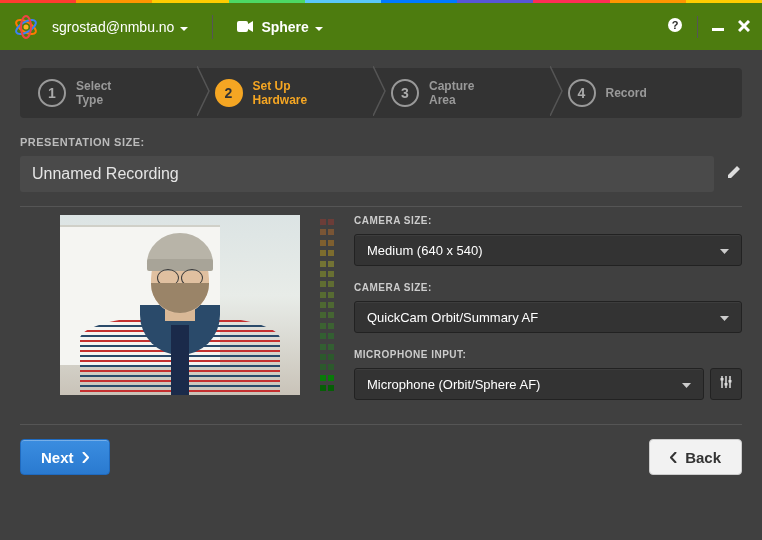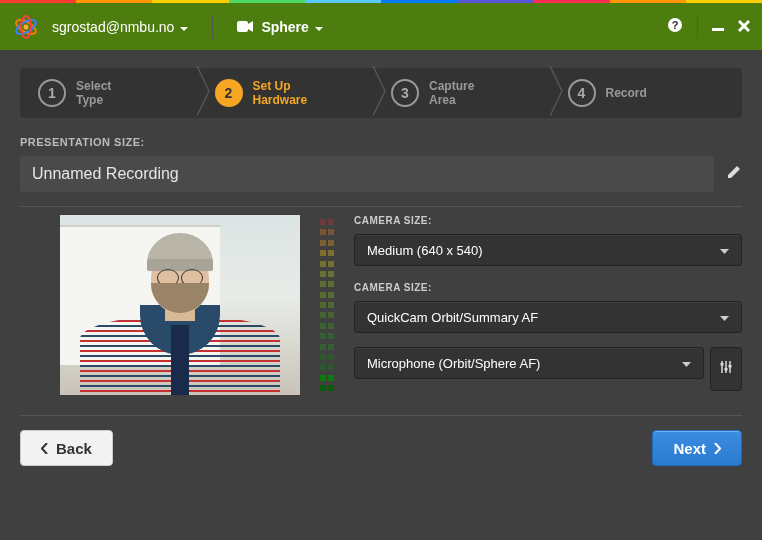--- a/index.html
+++ b/index.html
@@ -56,21 +56,21 @@
 
 .meter-col { display: flex; flex-direction: column; gap: 2px; flex-shrink: 0; padding-top: 4px; justify-content: space-between; height: 176px; }
 .meter-seg { display: flex; gap: 2px; }
 .meter-seg span { width: 6px; height: 6px; }
 
 .settings-col { flex: 1; display: flex; flex-direction: column; gap: 4px; }
 .set-label { color: #ccc; font-size: 10px; font-weight: bold; letter-spacing: 0.5px; margin-bottom: 4px; margin-top: 2px; }
 .settings-col .set-label:first-child { margin-top: 0; }
 .dropdown { height: 32px; background: #333; border: 1px solid #222; border-radius: 3px; display: flex; align-items: center; justify-content: space-between; padding: 0 12px; color: #fff; font-size: 13px; cursor: pointer; margin-bottom: 10px; box-shadow: inset 0 1px 0 rgba(255,255,255,0.05); }
 .dropdown-row { display: flex; gap: 6px; align-items: stretch; margin-bottom: 10px; }
-.dropdown-row .dropdown { flex: 1; margin-bottom: 12px; }
+.dropdown-row .dropdown { flex: 1; margin-bottom: 0; }
 .mic-settings-btn { width: 32px; background: #333; border: 1px solid #222; border-radius: 3px; display: flex; align-items: center; justify-content: center; cursor: pointer; }
 
 .footer { display: flex; justify-content: space-between; padding: 14px 0 0 0; }
 .btn { height: 36px; padding: 0 20px; border-radius: 4px; display: flex; align-items: center; font-size: 15px; font-weight: bold; cursor: pointer; gap: 8px; }
 .btn-back { background: #f2f2f2; color: #333; border: 1px solid #ccc; }
 .btn-next { background: linear-gradient(180deg, #3b8de0, #2a7ad0); color: #fff; border: 1px solid #1f6abf; box-shadow: inset 0 1px 0 rgba(255,255,255,0.3); }
 </style>
 </head>
 <body>
 
@@ -266,20 +266,21 @@
       </div>
 
       <div class="set-label">CAMERA SIZE:</div>
       <div class="dropdown">
         <span>QuickCam Orbit/Summary AF</span>
         <span><svg width="9" height="6">
               <path d="M0 0 L4.5 5 L9 0" fill="#ccc"></path>
             </svg></span>
       </div>
 
+      <div class="set-label">MICROPHONE INPUT:</div>
       <div class="dropdown-row">
         <div class="dropdown">
           <span>Microphone (Orbit/Sphere AF)</span>
           <span><svg width="9" height="6">
                 <path d="M0 0 L4.5 5 L9 0" fill="#ccc"></path>
               </svg></span>
         </div>
         <div class="mic-settings-btn">
           <span><svg width="14" height="14">
                 <g stroke="#ddd" stroke-width="1.5">
@@ -292,26 +293,26 @@
                 <rect x="9.5" y="5" width="3" height="2.5" fill="#ddd"></rect>
               </svg></span>
         </div>
       </div>
     </div>
   </div>
 
   <div class="hr"></div>
 
   <div class="footer">
-    <div class="btn btn-back">
-      <span><svg width="7" height="11">
-            <path d="M6 0 L1 5.5 L6 11" fill="none" stroke="#333" stroke-width="2"></path>
-          </svg></span>
-      <span>Back</span>
-    </div>
     <div class="btn btn-next">
       <span>Next</span>
       <span><svg width="7" height="11">
             <path d="M1 0 L6 5.5 L1 11" fill="none" stroke="#fff" stroke-width="2"></path>
           </svg></span>
     </div>
+    <div class="btn btn-back">
+      <span><svg width="7" height="11">
+            <path d="M6 0 L1 5.5 L6 11" fill="none" stroke="#333" stroke-width="2"></path>
+          </svg></span>
+      <span>Back</span>
+    </div>
   </div>
 </div>
 
 </body></html>

